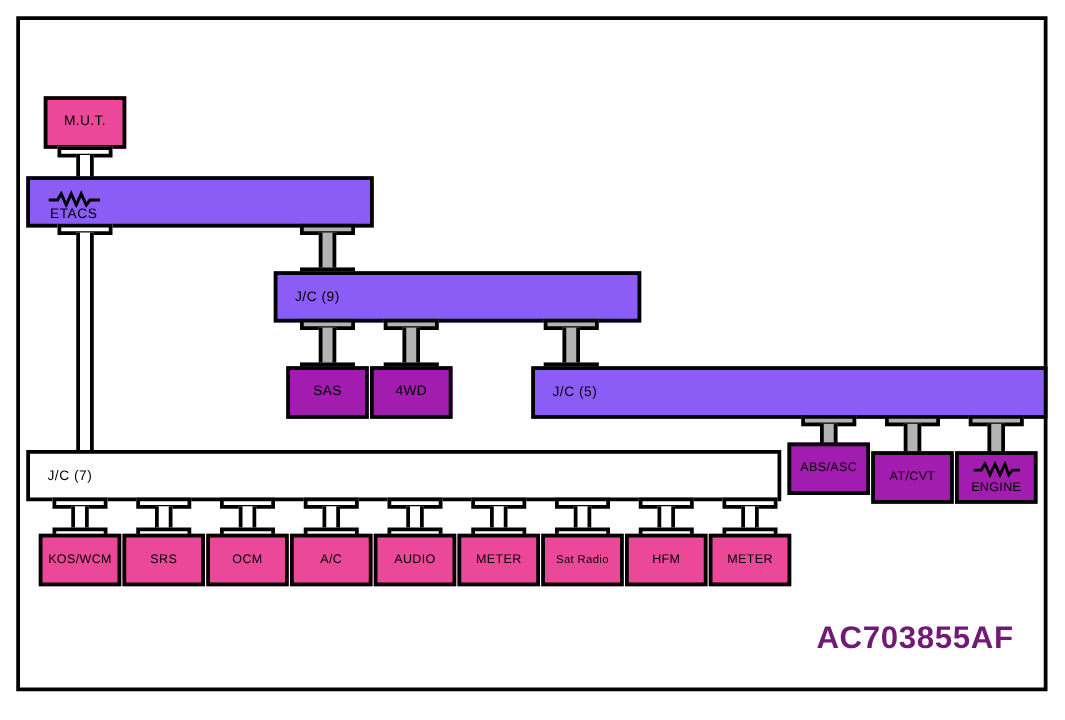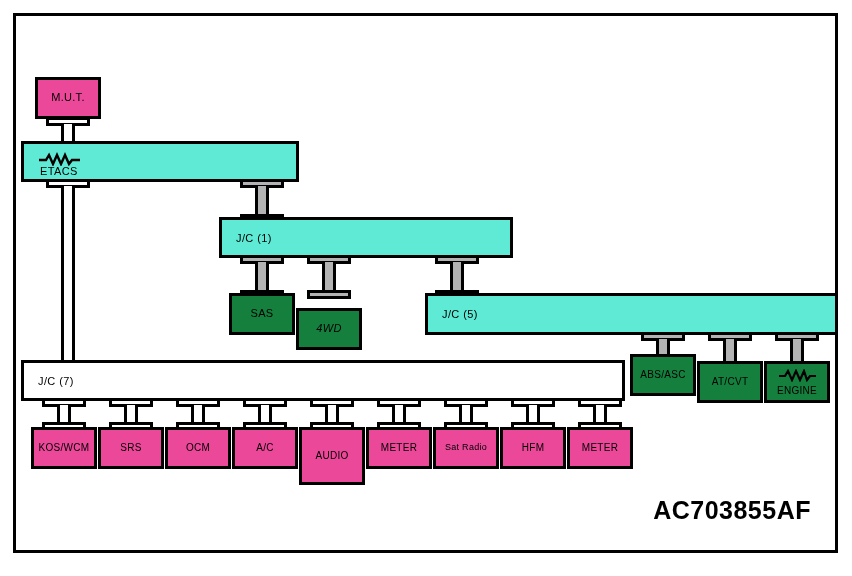--- a/index.html
+++ b/index.html
@@ -35,38 +35,38 @@
     display: flex;
     align-items: center;
     justify-content: center;
     font-size: 11px;
     color: #000000;
     line-height: 1.05;
     letter-spacing: 0.3px;
     white-space: nowrap;
   }
   .node.white { background: #ec4899; }
-  .node.gray  { background: #15803d; }
+  .node.gray  { background: #a21caf; }
 
   
   .bar {
     position: absolute;
     box-sizing: border-box;
     border: 3px solid #000000;
     display: flex;
     align-items: center;
     justify-content: flex-start;
     padding-left: 14px;
     font-size: 11px;
     color: #000000;
     letter-spacing: 0.4px;
     white-space: nowrap;
   }
   .bar.white { background: #ffffff; }
-  .bar.gray  { background: #5eead4; }
+  .bar.gray  { background: #8b5cf6; }
 
   
   .conn {
     position: absolute;
   }
   .conn .plate {
     position: absolute;
     box-sizing: border-box;
     border: 3px solid #000000;
     left: 0;
@@ -128,21 +128,21 @@
     white-space: nowrap;
   }
 
   
   #code {
     position: absolute;
     right: 24px;
     bottom: 25px;
     font-size: 25px;
     font-weight: bold;
-    color: #000000;
+    color: #701a75;
     letter-spacing: 0.5px;
   }
   .small-node { font-size: 10px; }
 </style>
 </head>
 <body>
 
 <div id="canvas">
   <div id="frame">
 
@@ -170,21 +170,21 @@
       <div class="plate bot"></div>
     </div>
 
     <div class="conn gray" style="left:224px; top:163px; width:44px; height:44px;">
       <div class="plate top"></div>
       <div class="stem"></div>
       <div class="plate bot"></div>
     </div>
 
     <div class="bar gray" style="left:203px; top:201px; width:294px; height:41px;">
-      <span>J/C (1)</span>
+      <span>J/C (9)</span>
     </div>
 
     <div class="conn gray" style="left:224px; top:239px; width:44px; height:44px;">
       <div class="plate top"></div>
       <div class="stem"></div>
       <div class="plate bot"></div>
     </div>
     <div class="conn gray" style="left:291px; top:239px; width:44px; height:44px;">
       <div class="plate top"></div>
       <div class="stem"></div>
@@ -192,21 +192,21 @@
     </div>
     <div class="conn gray" style="left:419px; top:239px; width:44px; height:44px;">
       <div class="plate top"></div>
       <div class="stem"></div>
       <div class="plate bot"></div>
     </div>
 
     <div class="node gray" style="left:213px; top:277px; width:66px; height:42px;">
       <span>SAS</span>
     </div>
-    <div class="node gray" style="left:280px; top:292px; width:66px; height:42px;font-style:italic;">
+    <div class="node gray" style="left:280px; top:277px; width:66px; height:42px;">
       <span>4WD</span>
     </div>
 
     <div class="bar gray" style="left:409px; top:277px; width:413px; height:42px;">
       <span>J/C (5)</span>
     </div>
 
     <div class="conn gray" style="left:625px; top:316px; width:44px; height:44px;">
       <div class="plate top"></div>
       <div class="stem"></div>
@@ -271,21 +271,21 @@
           <div class="plate bot"></div>
         </div>
         <div class="node small-node white" style="left: 216px; top: 411px; width: 66px; height: 42px;">
           <span>A/C</span>
         </div>
         <div class="conn white" style="left: 294px; top: 382px; width: 44px; height: 33px;">
           <div class="plate top"></div>
           <div class="stem"></div>
           <div class="plate bot"></div>
         </div>
-        <div class="node small-node white" style="left: 283px; top: 411px; width: 66px; height: 58px;">
+        <div class="node small-node white" style="left: 283px; top: 411px; width: 66px; height: 42px;">
           <span>AUDIO</span>
         </div>
         <div class="conn white" style="left: 361px; top: 382px; width: 44px; height: 33px;">
           <div class="plate top"></div>
           <div class="stem"></div>
           <div class="plate bot"></div>
         </div>
         <div class="node small-node white" style="left: 350px; top: 411px; width: 66px; height: 42px;">
           <span>METER</span>
         </div>

